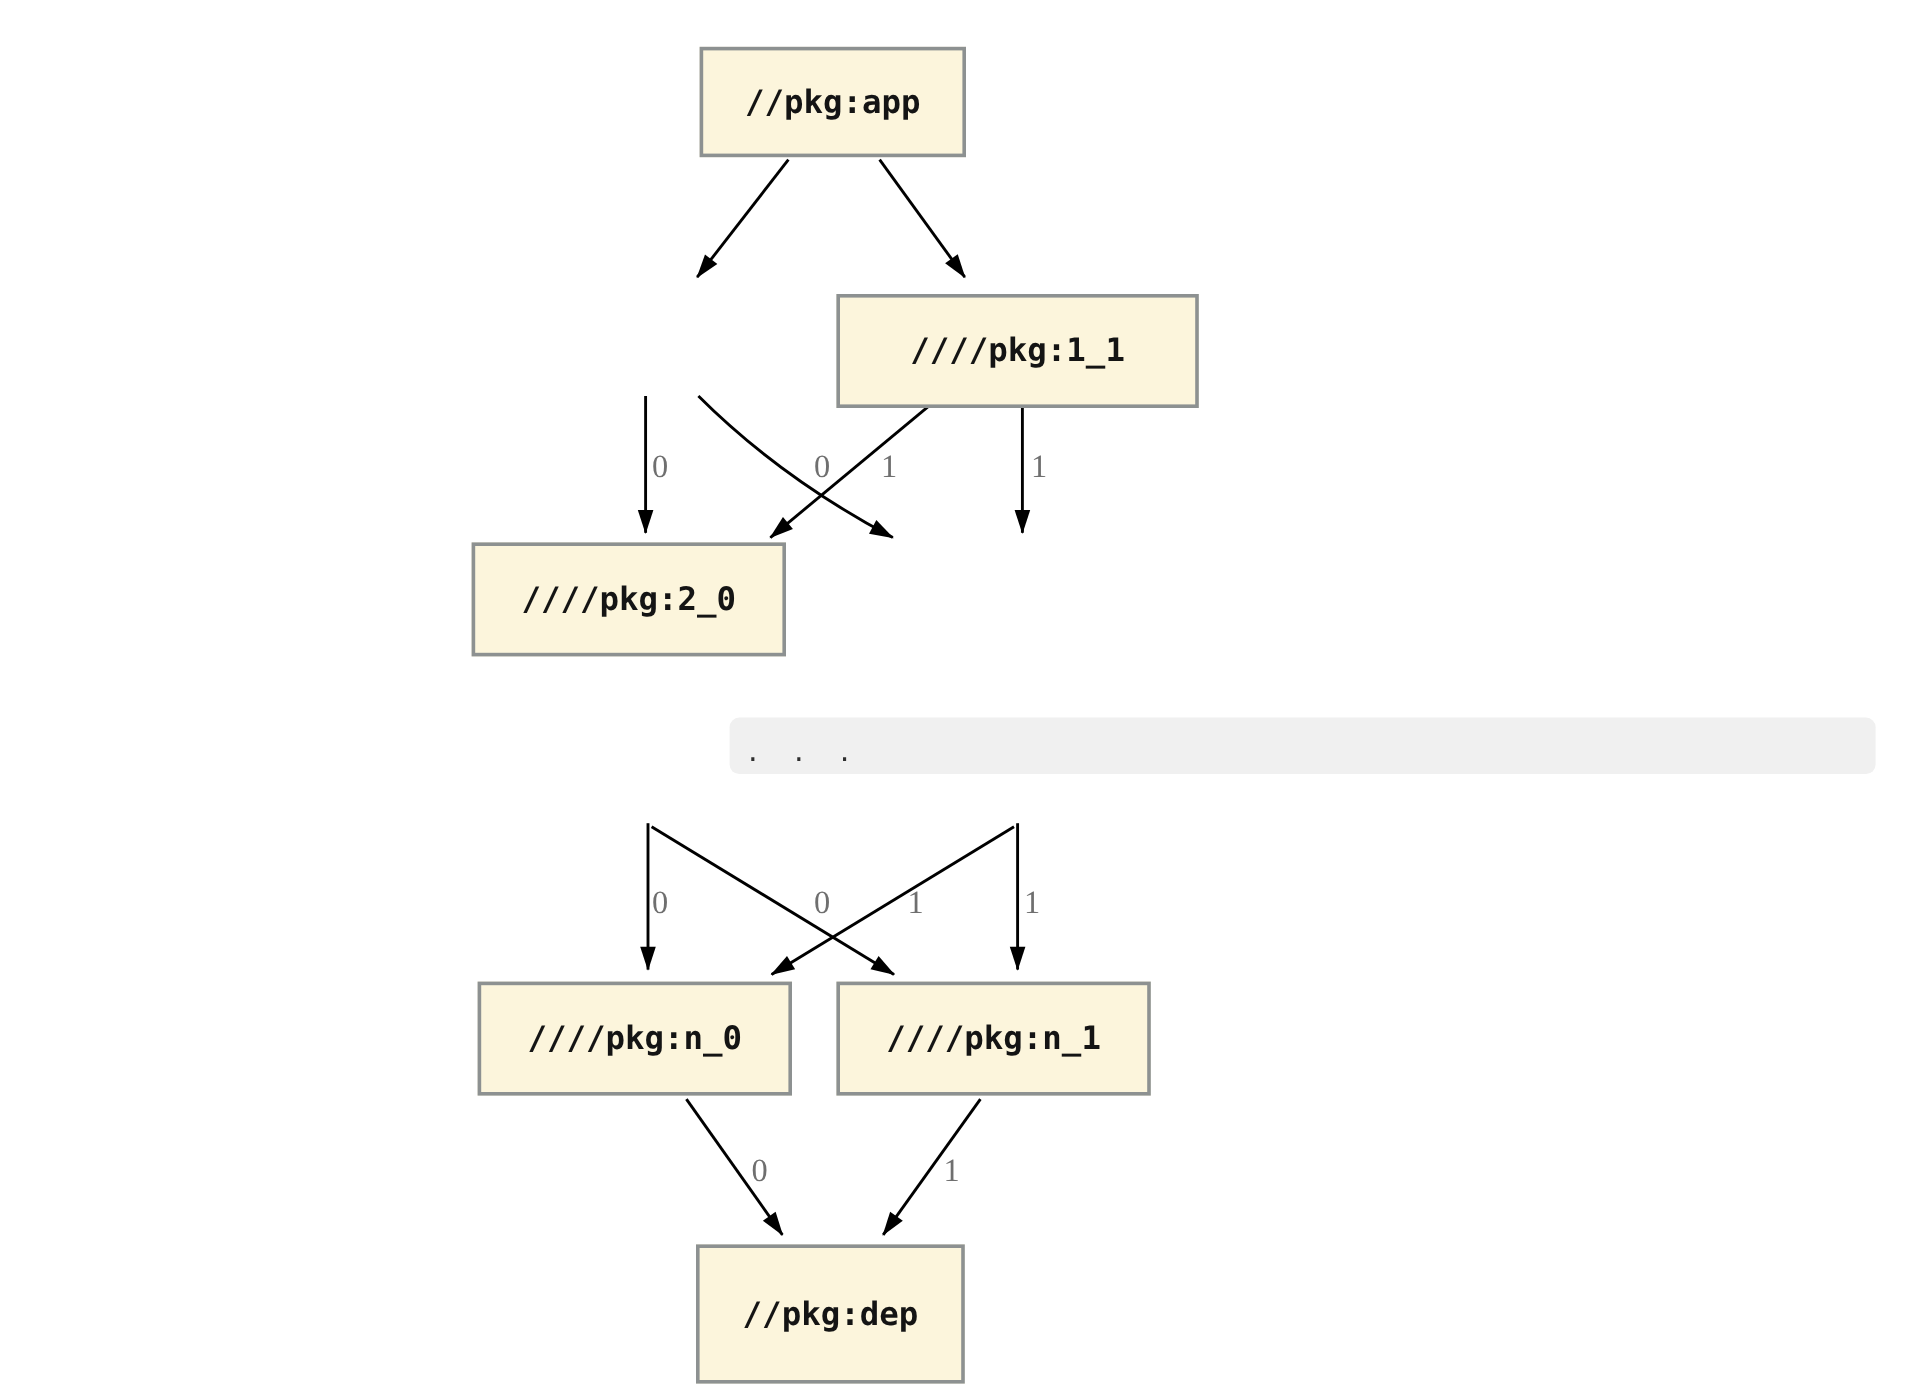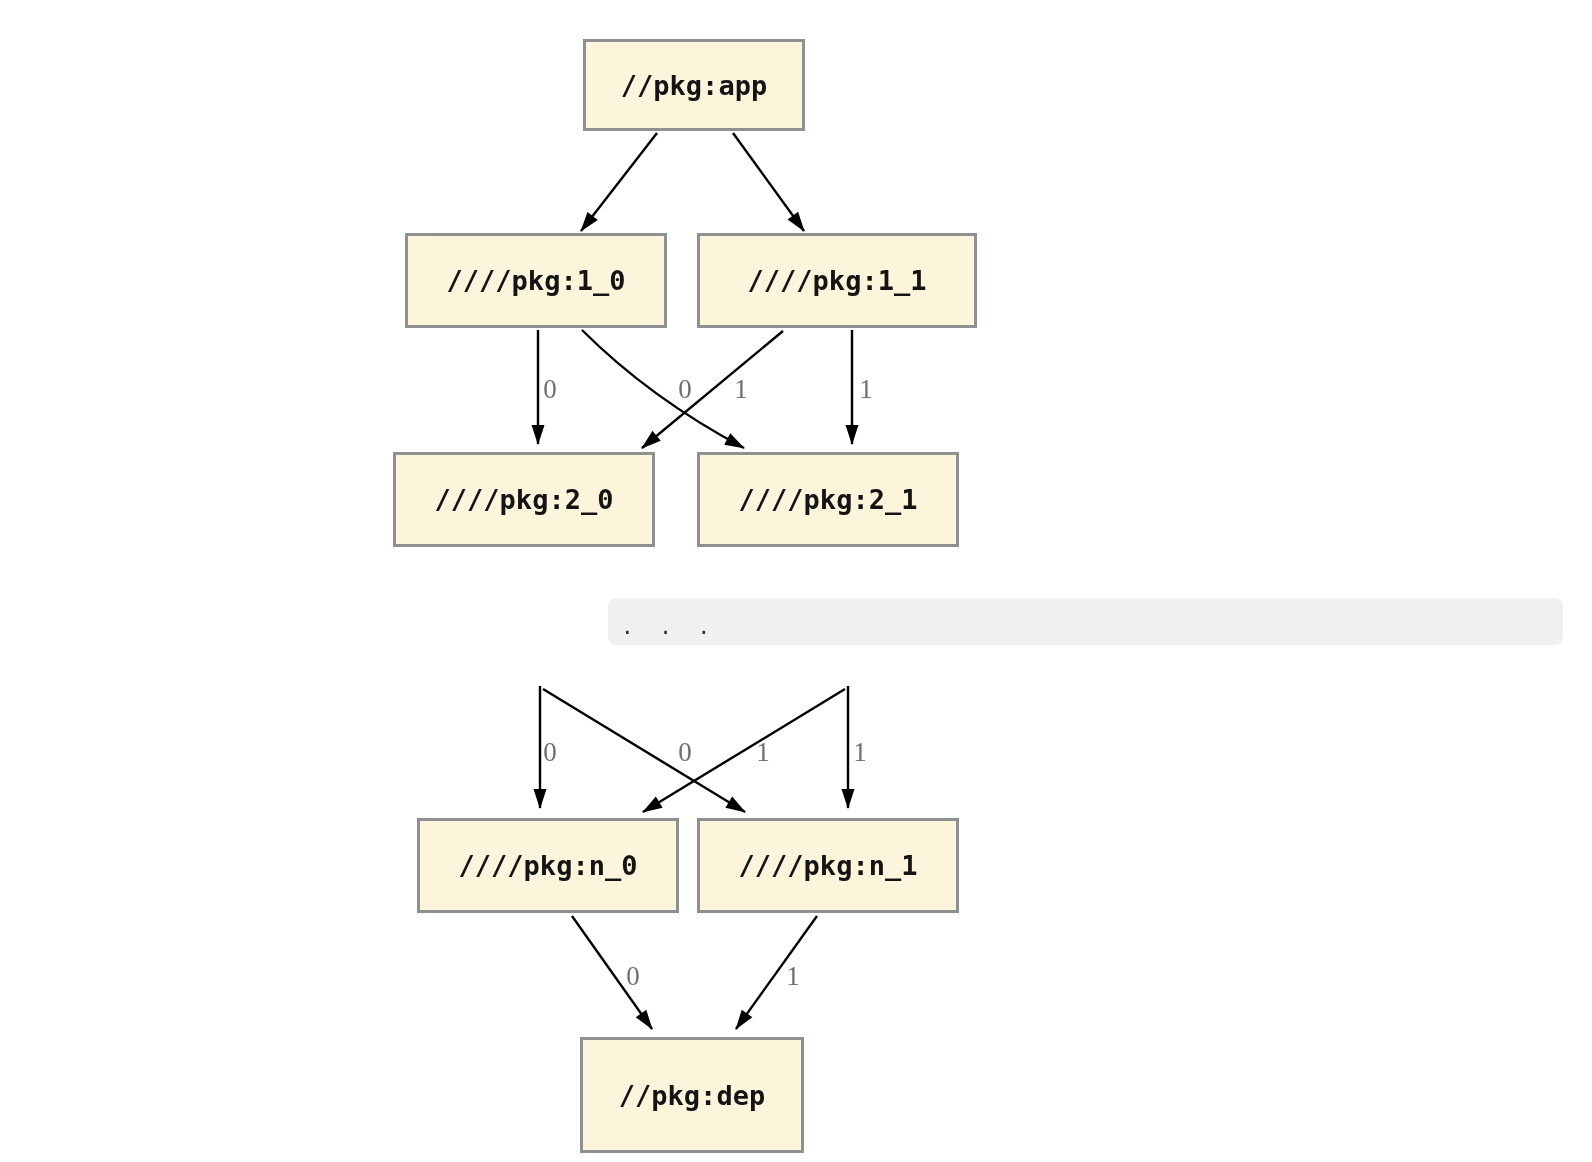--- a/index.html
+++ b/index.html
@@ -72,41 +72,35 @@
       <path d="M848,686 L848,808" marker-end="url(#arrow)"></path>
       <path d="M572,916 L652,1029" marker-end="url(#arrow)"></path>
       <path d="M817,916 L736,1029" marker-end="url(#arrow)"></path>
     </g>
   </svg>
 
   <div class="node" style="left:583px;top:39px;width:222px;height:92px">
     <span>//pkg:app</span>
   </div>
 
-  <div class="node" style="left:405px;top:233px;width:262px;height:95px">
-    <span>////pkg:1_0</span>
-  </div>
 
-  <div class="node" style="left:697px;top:233px;width:280px;height:95px">
+  <div class="node" style="left:697px;top:245px;width:302px;height:95px">
     <span>////pkg:1_1</span>
   </div>
 
   <div class="node" style="left:393px;top:452px;width:262px;height:95px">
     <span>////pkg:2_0</span>
   </div>
 
-  <div class="node" style="left:697px;top:452px;width:262px;height:95px">
-    <span>////pkg:2_1</span>
-  </div>
 
   <div class="ellipsis-bar">
     <span class="ellipsis-text">. . .</span>
   </div>
 
-  <div class="node" style="left:417px;top:818px;width:262px;height:95px">
+  <div class="node" style="left:398px;top:818px;width:262px;height:95px">
     <span>////pkg:n_0</span>
   </div>
 
   <div class="node" style="left:697px;top:818px;width:262px;height:95px">
     <span>////pkg:n_1</span>
   </div>
 
   <div class="node" style="left:580px;top:1037px;width:224px;height:116px">
     <span>//pkg:dep</span>
   </div>

